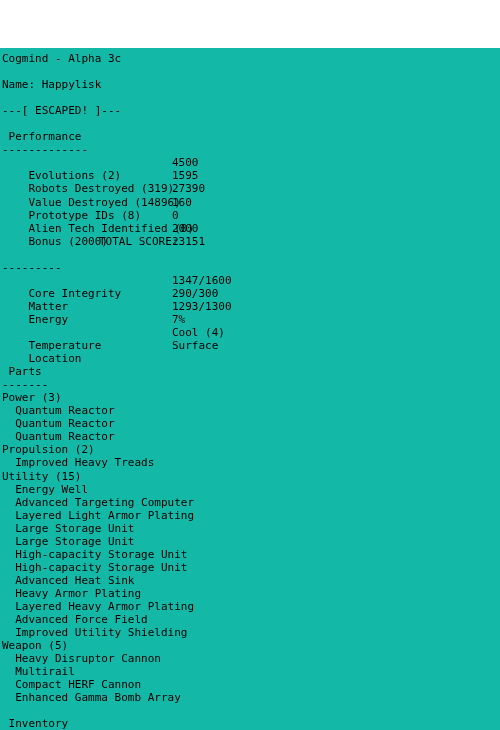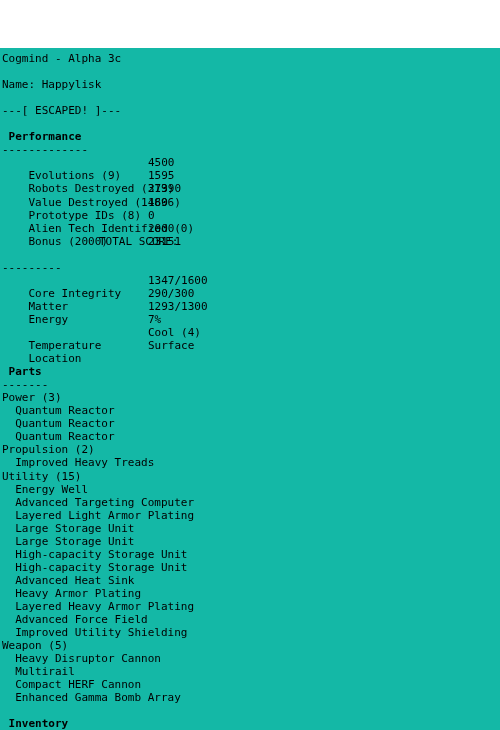--- a/index.html
+++ b/index.html
@@ -41,50 +41,50 @@
     position: relative;
     height: 13.05px;
     white-space: pre;
   }
   .row .lbl {
     display: inline-block;
     white-space: pre;
   }
   .row .val {
     position: absolute;
-    left: 146px;
+    left: 170px;
     top: 0;
     white-space: pre;
   }
   .row .tot-lbl {
     position: absolute;
     left: 97px;
     top: 0;
     white-space: pre;
   }
-  .sect-title { white-space: pre; font-weight: bold; }
+  .sect-title { white-space: pre; }
   .rule { white-space: pre; }
 </style>
 </head>
 <body>
 
 <div id="screen">
 
   <div class="line">Cogmind - Alpha 3c</div>
   <div class="blank"></div>
   <div class="line">Name: Happylisk</div>
   <div class="blank"></div>
   <div class="line">---[ ESCAPED! ]---</div>
   <div class="blank"></div>
 
   <div class="line sect-title"> Performance</div>
   <div class="line rule">-------------</div>
 
   <div class="row">
-    <span class="lbl">Evolutions (9)</span>
+    <span class="lbl">Evolutions (2)</span>
     <span class="val">4500</span>
   </div>
   <div class="row">
     <span class="lbl">Robots Destroyed (319)</span>
     <span class="val">1595</span>
   </div>
   <div class="row">
     <span class="lbl">Value Destroyed (14896)</span>
     <span class="val">27390</span>
   </div>

